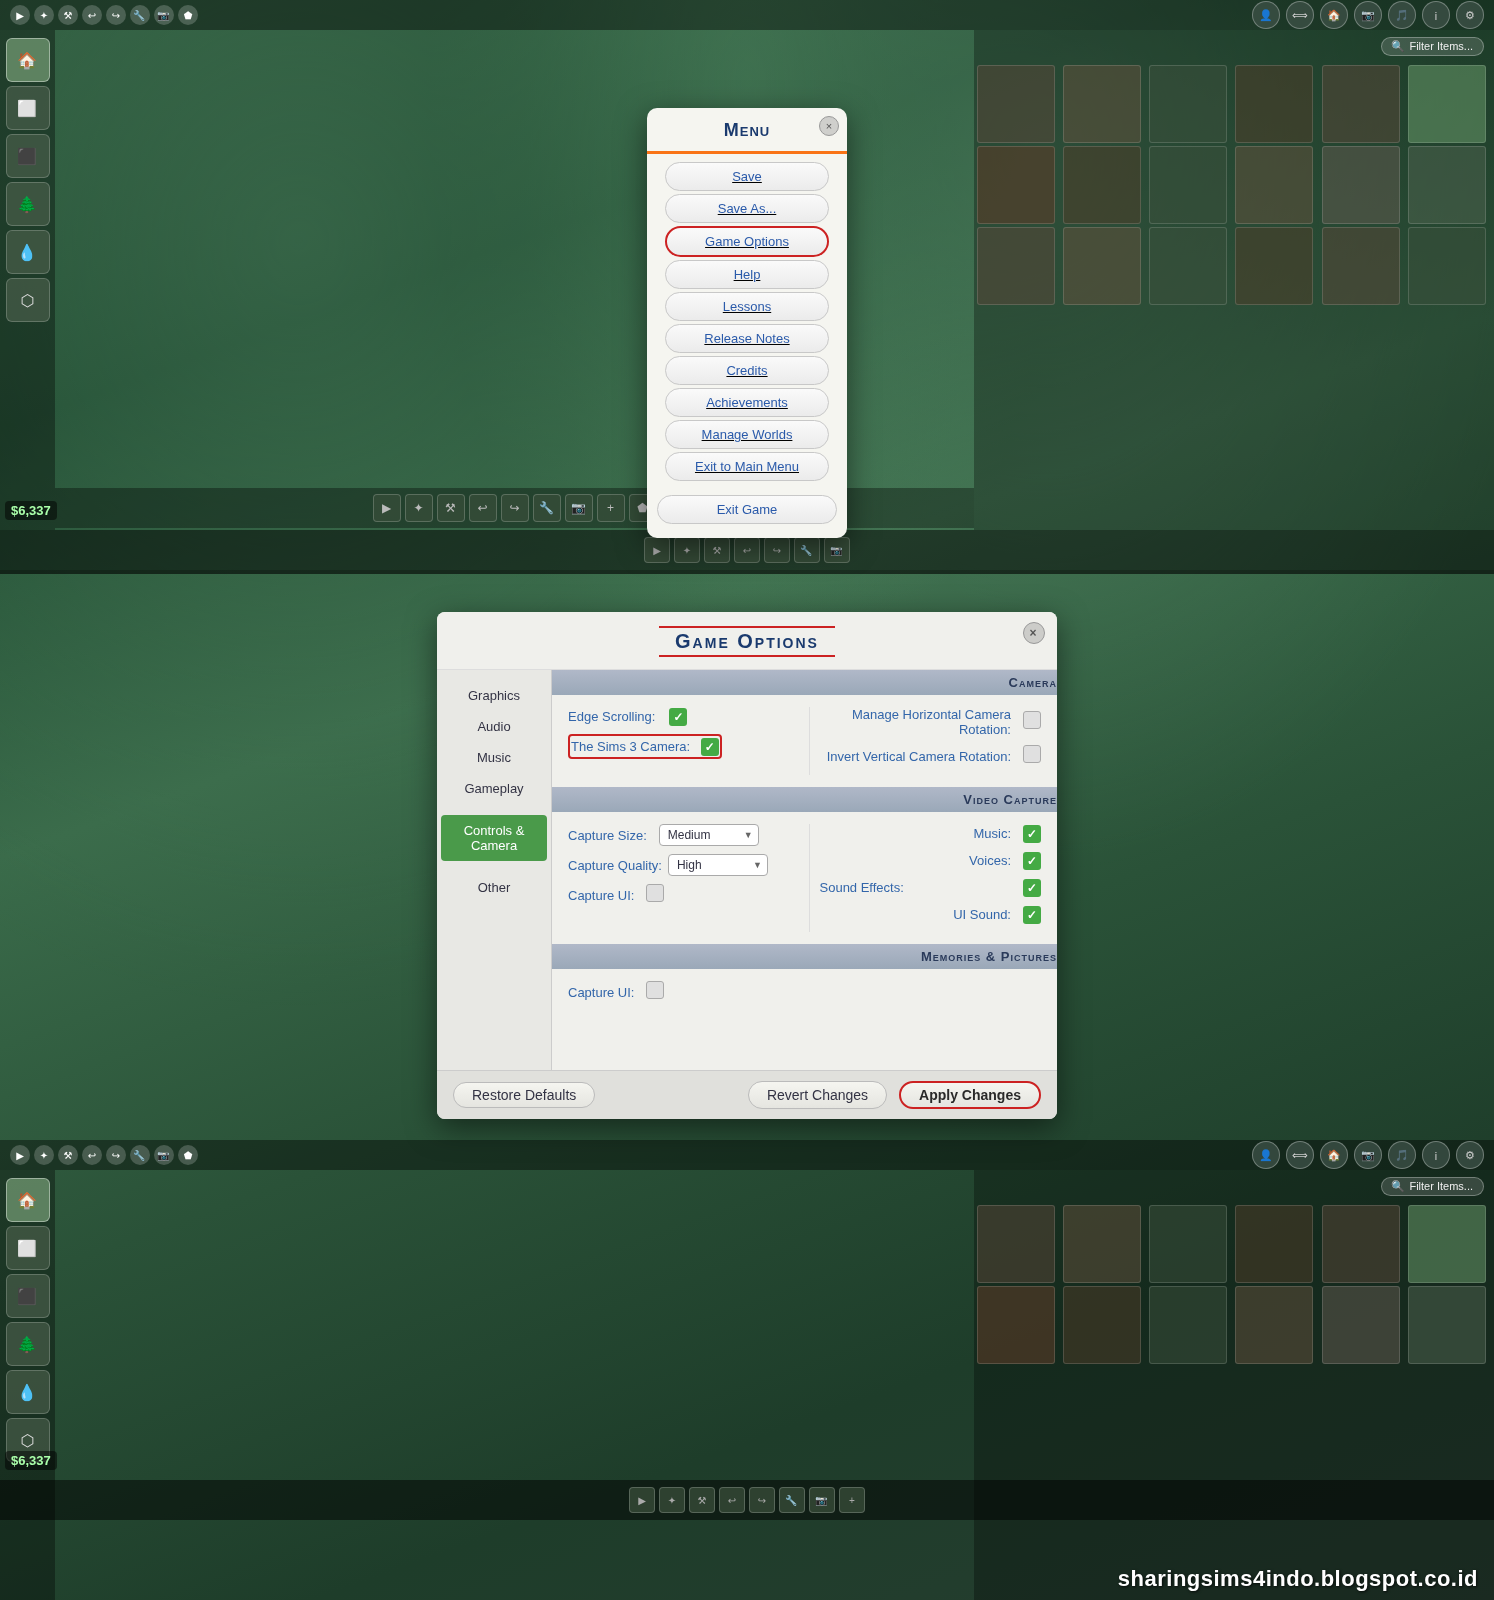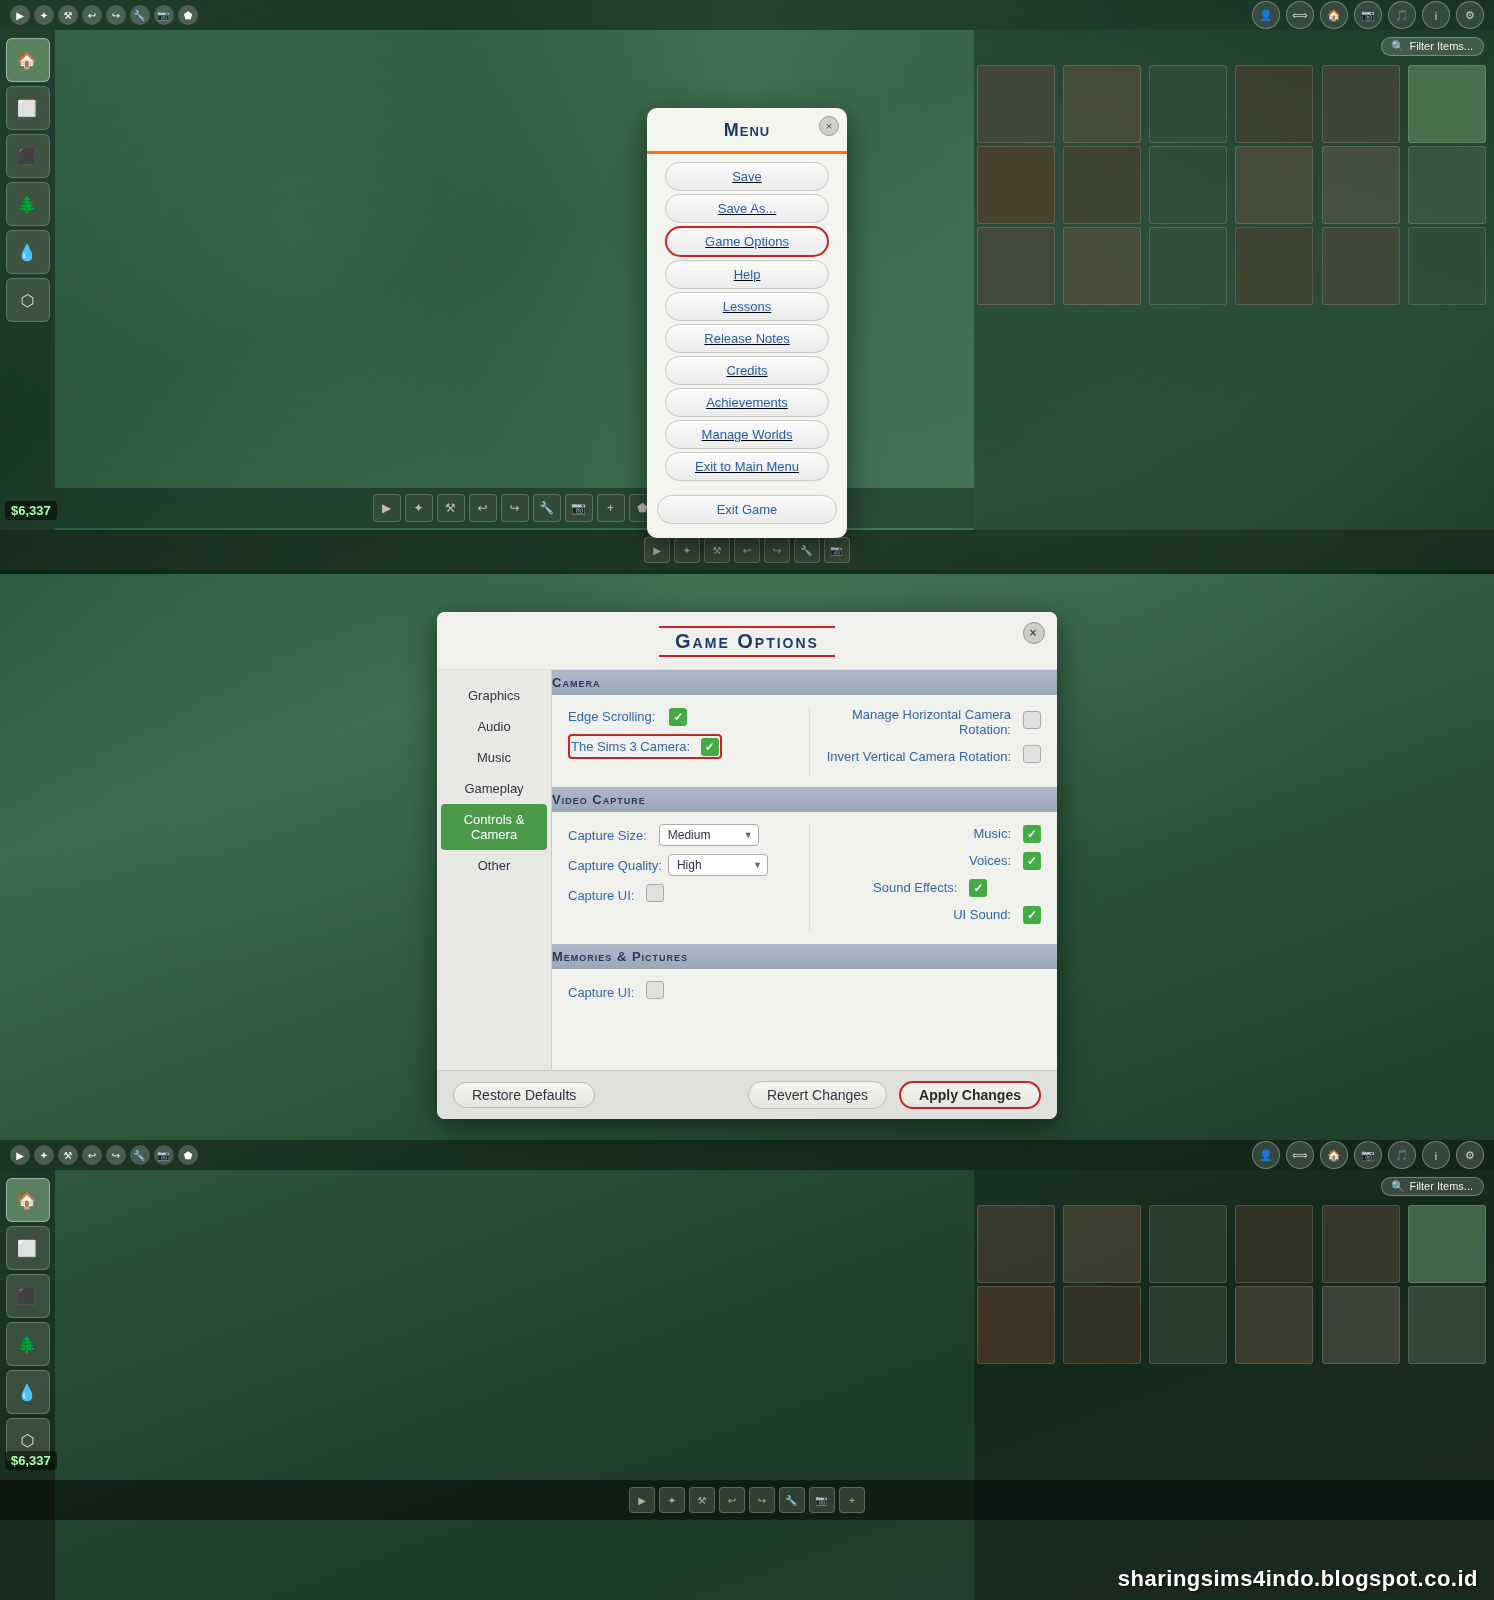--- a/index.html
+++ b/index.html
@@ -320,29 +320,29 @@
       padding: 8px 22px;
       font-size: 13px;
       color: #334;
       cursor: pointer;
       text-align: center;
     }
     .options-sidebar-item.active {
       background: #4a9a4a;
       color: white;
       border-radius: 4px;
-      margin: 0 4px;
+      margin: 11px 4px;
     }
     .options-content {
       flex: 1;
       padding: 0;
     }
     .options-section-header {
       background: linear-gradient(180deg, #b0b8c8 0%, #9aa8b8 100%);
-      text-align: left;
+      text-align: right;
       padding: 5px 0;
       font-size: 13px;
       font-variant: small-caps;
       letter-spacing: 1px;
       color: #2a3a5a;
       font-weight: bold;
     }
     .options-section-body {
       padding: 12px 16px;
     }
@@ -816,21 +816,21 @@
               <span style="margin-left:6px;">
                 <span class="checkbox-on">✓</span>
               </span>
             </div>
             <div class="row-item" style="justify-content:flex-end;">
               <span class="row-item-label options-label">Voices:</span>
               <span style="margin-left:6px;">
                 <span class="checkbox-on">✓</span>
               </span>
             </div>
-            <div class="row-item" style="justify-content:center;">
+            <div class="row-item" style="justify-content:space-between;">
               <span class="row-item-label options-label">Sound Effects:</span>
               <span style="margin-left:6px;">
                 <span class="checkbox-on">✓</span>
               </span>
             </div>
             <div class="row-item" style="justify-content:flex-end;">
               <span class="row-item-label options-label">UI Sound:</span>
               <span style="margin-left:6px;">
                 <span class="checkbox-on">✓</span>
               </span>

